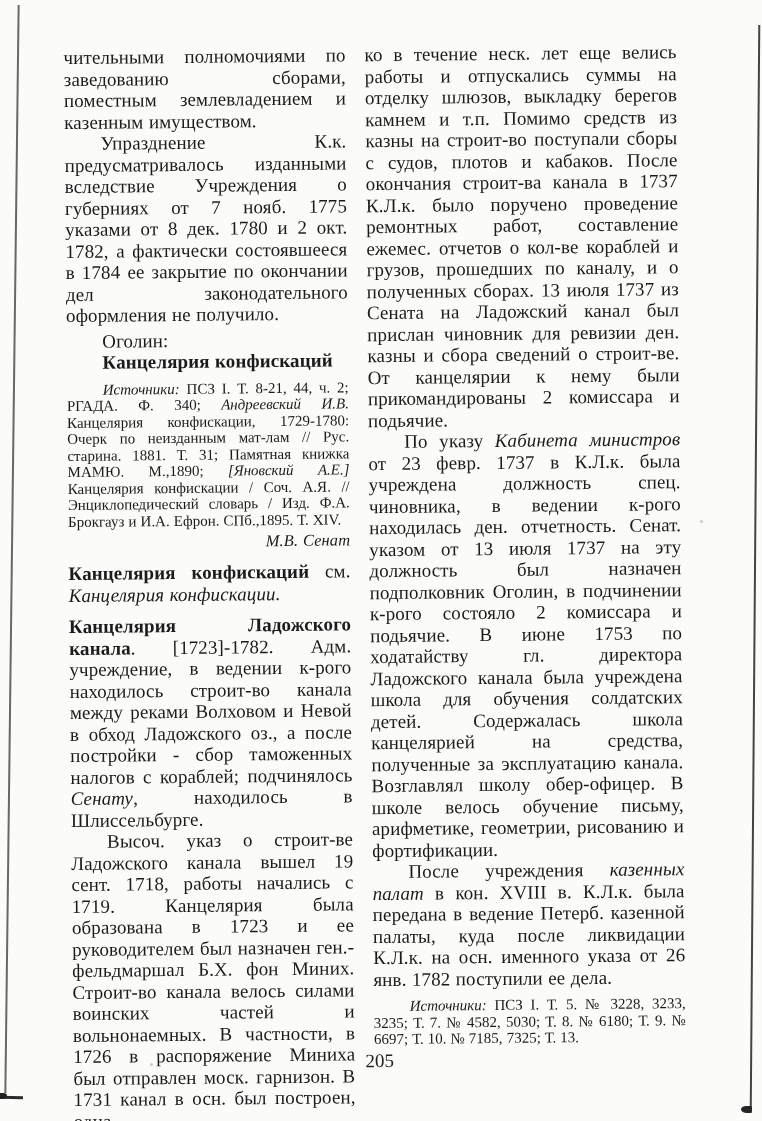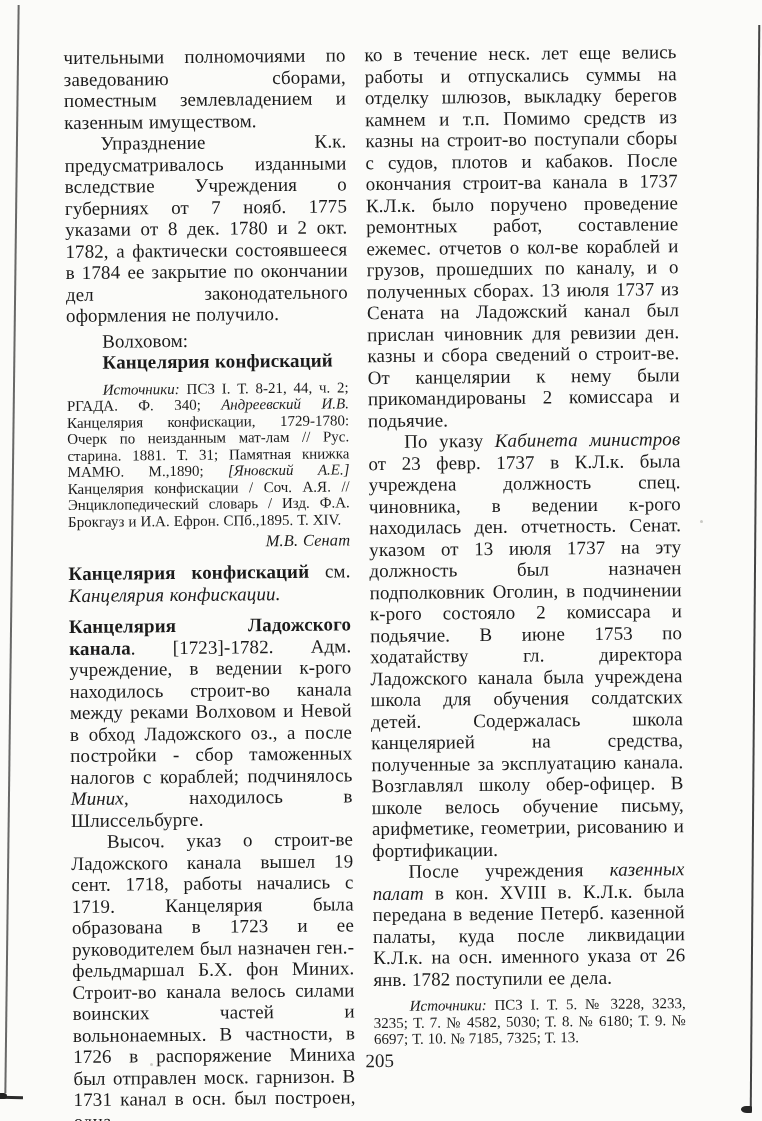--- a/index.html
+++ b/index.html
@@ -67,26 +67,26 @@
   .speck{position:absolute;width:3px;height:3px;border-radius:50%;background:#c9c9c4;}
 </style>
 </head>
 <body>
 
 <div id="page">
   <div id="content">
     <div class="col" id="col-left">
         <p class="body"><span>чительными полномочиями по заведованию сборами, поместным землевладением и казенным имуществом.</span></p>
         <p class="body indent"><span>Упразднение К.к. предусматривалось изданными вследствие Учреждения о губерниях от 7 нояб. 1775 указами от 8 дек. 1780 и 2 окт. 1782, а фактически состоявшееся в 1784 ее закрытие по окончании дел законодательного оформления не получило.</span></p>
-        <p class="synonym-label indent"><span>Волховом:</span></p>
+        <p class="synonym-label indent"><span>Оголин:</span></p>
         <p class="synonym-title indent"><span>Канцелярия конфискаций</span></p>
         <p class="sources indent"><span class="i">Источники:</span><span> ПСЗ I. Т. 8-21, 44, ч. 2; РГАДА. Ф. 340; </span><span class="i">Андреевский И.В.</span><span> Канцелярия конфискации, 1729-1780: Очерк по неизданным мат-лам // Рус. старина. 1881. Т. 31; Памятная книжка МАМЮ. М.,1890; </span><span class="i">[Яновский А.Е.]</span><span> Канцелярия конфискации / Соч. А.Я. // Энциклопедический словарь / Изд. Ф.А. Брокгауз и И.А. Ефрон. СПб.,1895. Т. XIV.</span></p>
         <p class="signature"><span>М.В. Сенат</span></p>
         <p class="entry"><span class="b">Канцелярия конфискаций</span><span> см. </span><span class="i">Канцелярия конфискации.</span></p>
-        <p class="entry"><span class="b">Канцелярия Ладожского канала</span><span>. [1723]-1782. Адм. учреждение, в ведении к-рого находилось строит-во канала между реками Волховом и Невой в обход Ладожского оз., а после постройки - сбор таможенных налогов с кораблей; подчинялось </span><span class="i">Миних</span><span>, находилось в Шлиссельбурге.</span></p>
+        <p class="entry"><span class="b">Канцелярия Ладожского канала</span><span>. [1723]-1782. Адм. учреждение, в ведении к-рого находилось строит-во канала между реками Волховом и Невой в обход Ладожского оз., а после постройки - сбор таможенных налогов с кораблей; подчинялось </span><span class="i">Сенату</span><span>, находилось в Шлиссельбурге.</span></p>
         <p class="body indent"><span>Высоч. указ о строит-ве Ладожского канала вышел 19 сент. 1718, работы начались с 1719. Канцелярия была образована в 1723 и ее руководителем был назначен ген.-фельдмаршал Б.Х. фон Миних. Строит-во канала велось силами воинских частей и вольнонаемных. В частности, в 1726 в распоряжение Миниха был отправлен моск. гарнизон. В 1731 канал в осн. был построен, одна-</span></p>
       </div>
     <div class="col" id="col-right">
         <p class="body"><span>ко в течение неск. лет еще велись работы и отпускались суммы на отделку шлюзов, выкладку берегов камнем и т.п. Помимо средств из казны на строит-во поступали сборы с судов, плотов и кабаков. После окончания строит-ва канала в 1737 К.Л.к. было поручено проведение ремонтных работ, составление ежемес. отчетов о кол-ве кораблей и грузов, прошедших по каналу, и о полученных сборах. 13 июля 1737 из Сената на Ладожский канал был прислан чиновник для ревизии ден. казны и сбора сведений о строит-ве. От канцелярии к нему были прикомандированы 2 комиссара и подьячие.</span></p>
         <p class="body indent"><span>По указу </span><span class="i">Кабинета министров</span><span> от 23 февр. 1737 в К.Л.к. была учреждена должность спец. чиновника, в ведении к-рого находилась ден. отчетность. Сенат. указом от 13 июля 1737 на эту должность был назначен подполковник Оголин, в подчинении к-рого состояло 2 комиссара и подьячие. В июне 1753 по ходатайству гл. директора Ладожского канала была учреждена школа для обучения солдатских детей. Содержалась школа канцелярией на средства, полученные за эксплуатацию канала. Возглавлял школу обер-офицер. В школе велось обучение письму, арифметике, геометрии, рисованию и фортификации.</span></p>
         <p class="body indent"><span>После учреждения </span><span class="i">казенных палат</span><span> в кон. XVIII в. К.Л.к. была передана в ведение Петерб. казенной палаты, куда после ликвидации К.Л.к. на осн. именного указа от 26 янв. 1782 поступили ее дела.</span></p>
         <p class="sources indent"><span class="i">Источники:</span><span> ПСЗ I. Т. 5. № 3228, 3233, 3235; Т. 7. № 4582, 5030; Т. 8. № 6180; Т. 9. № 6697; Т. 10. № 7185, 7325; Т. 13.</span></p>
       </div>
     <div id="page-number">205</div>
   </div>

